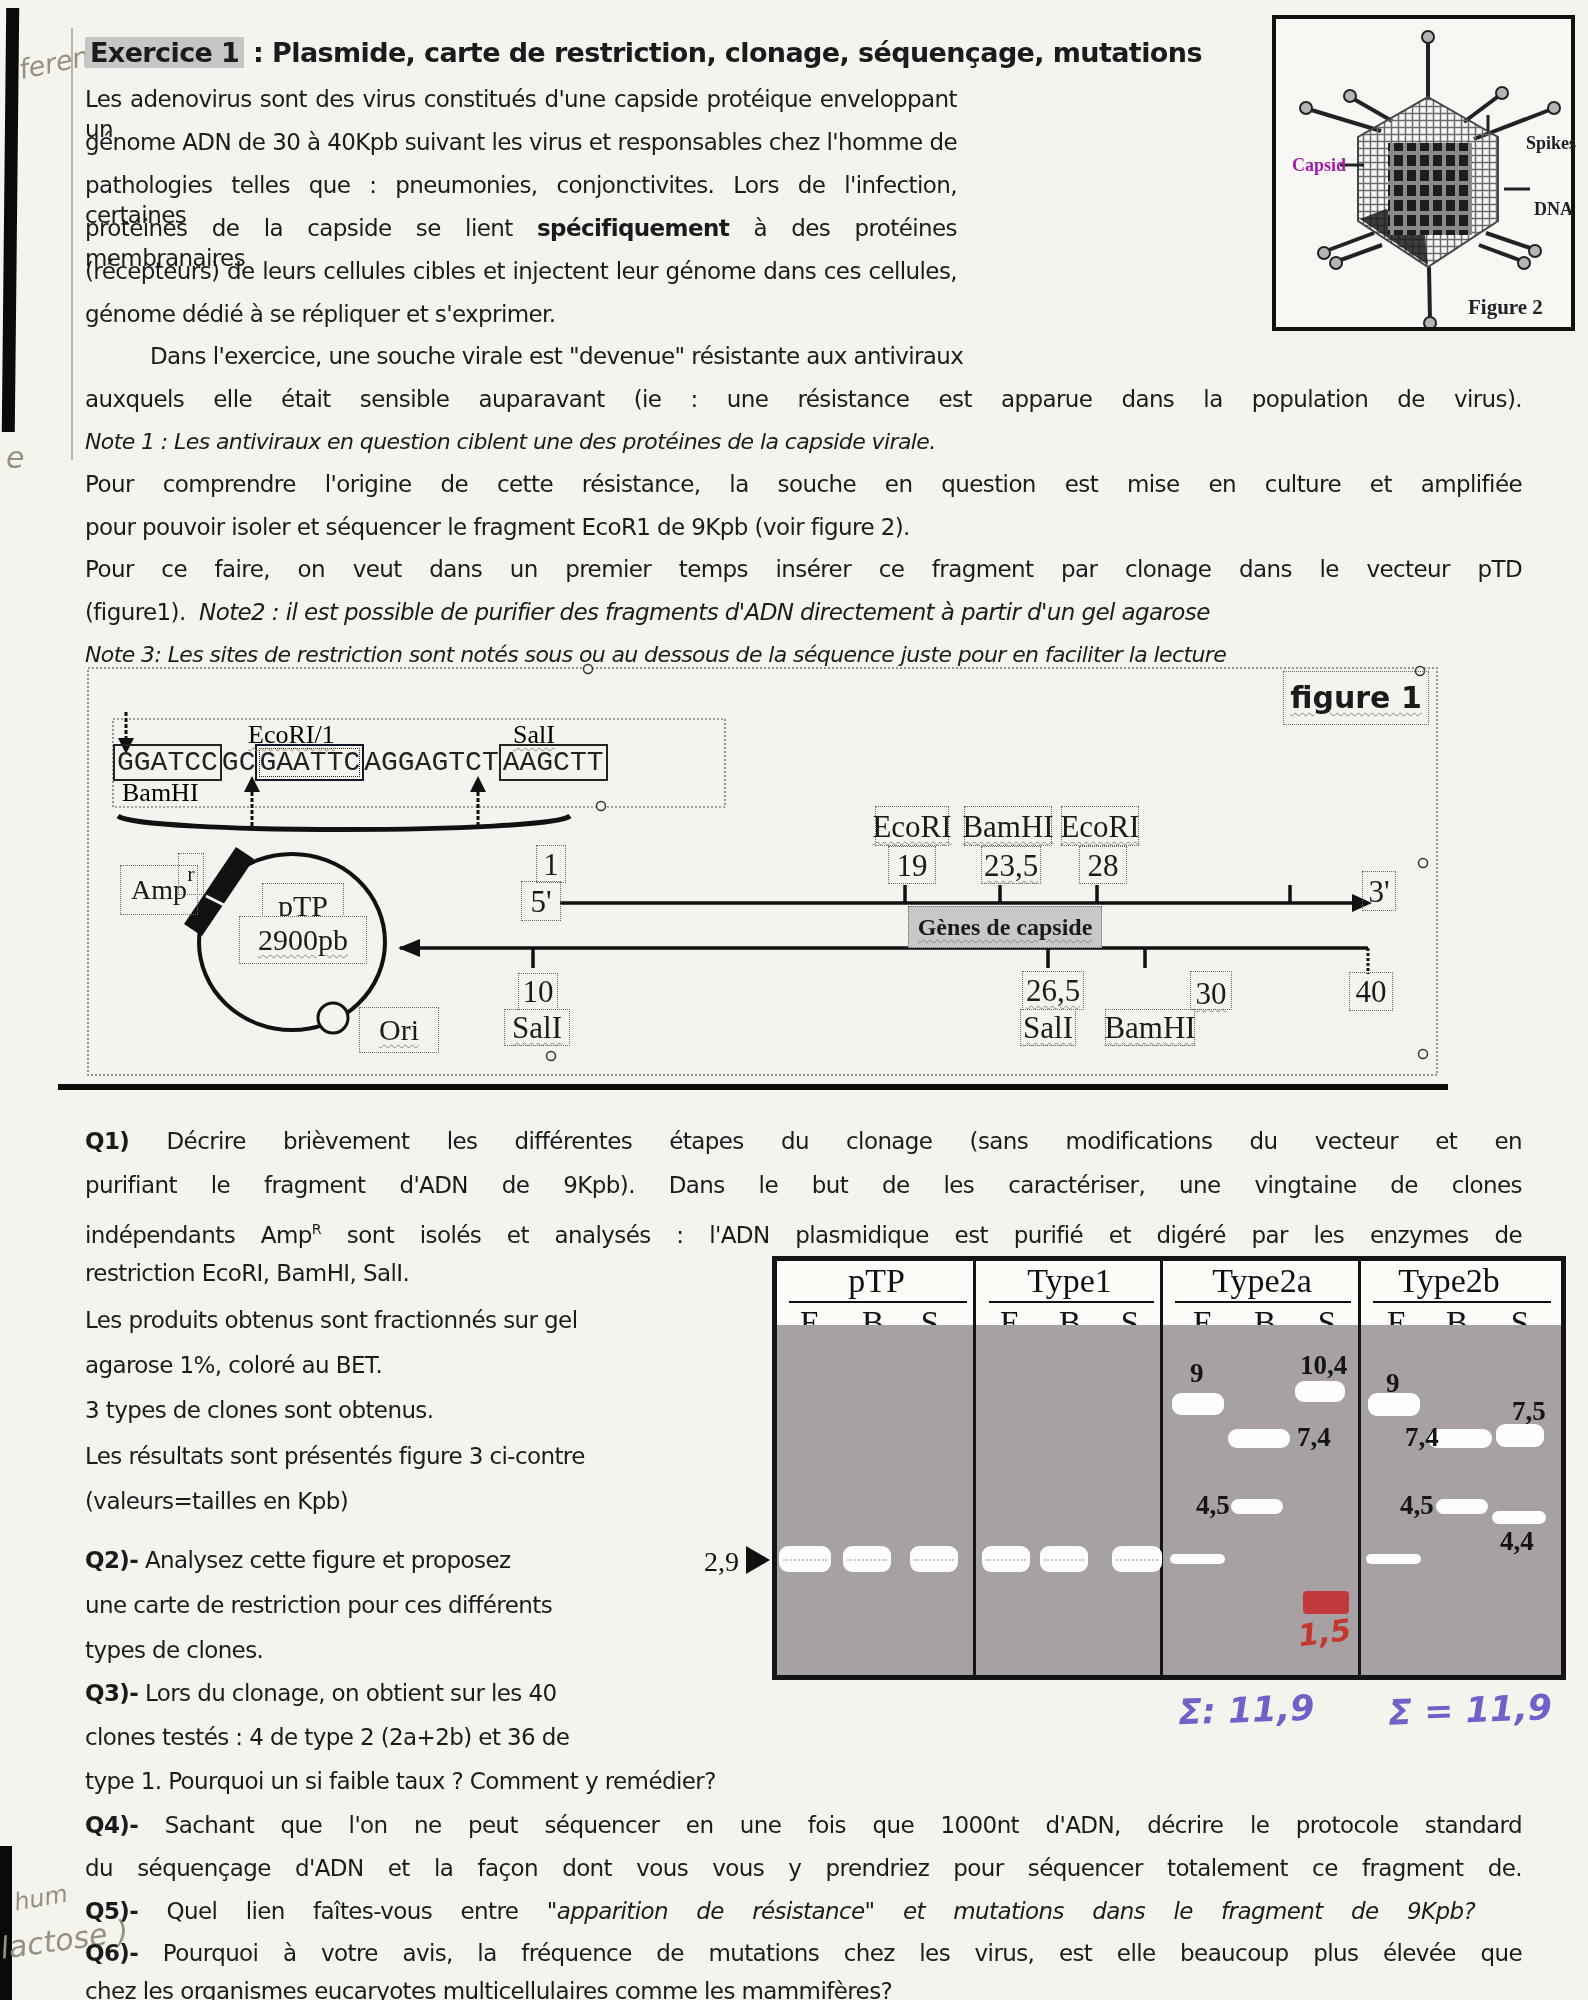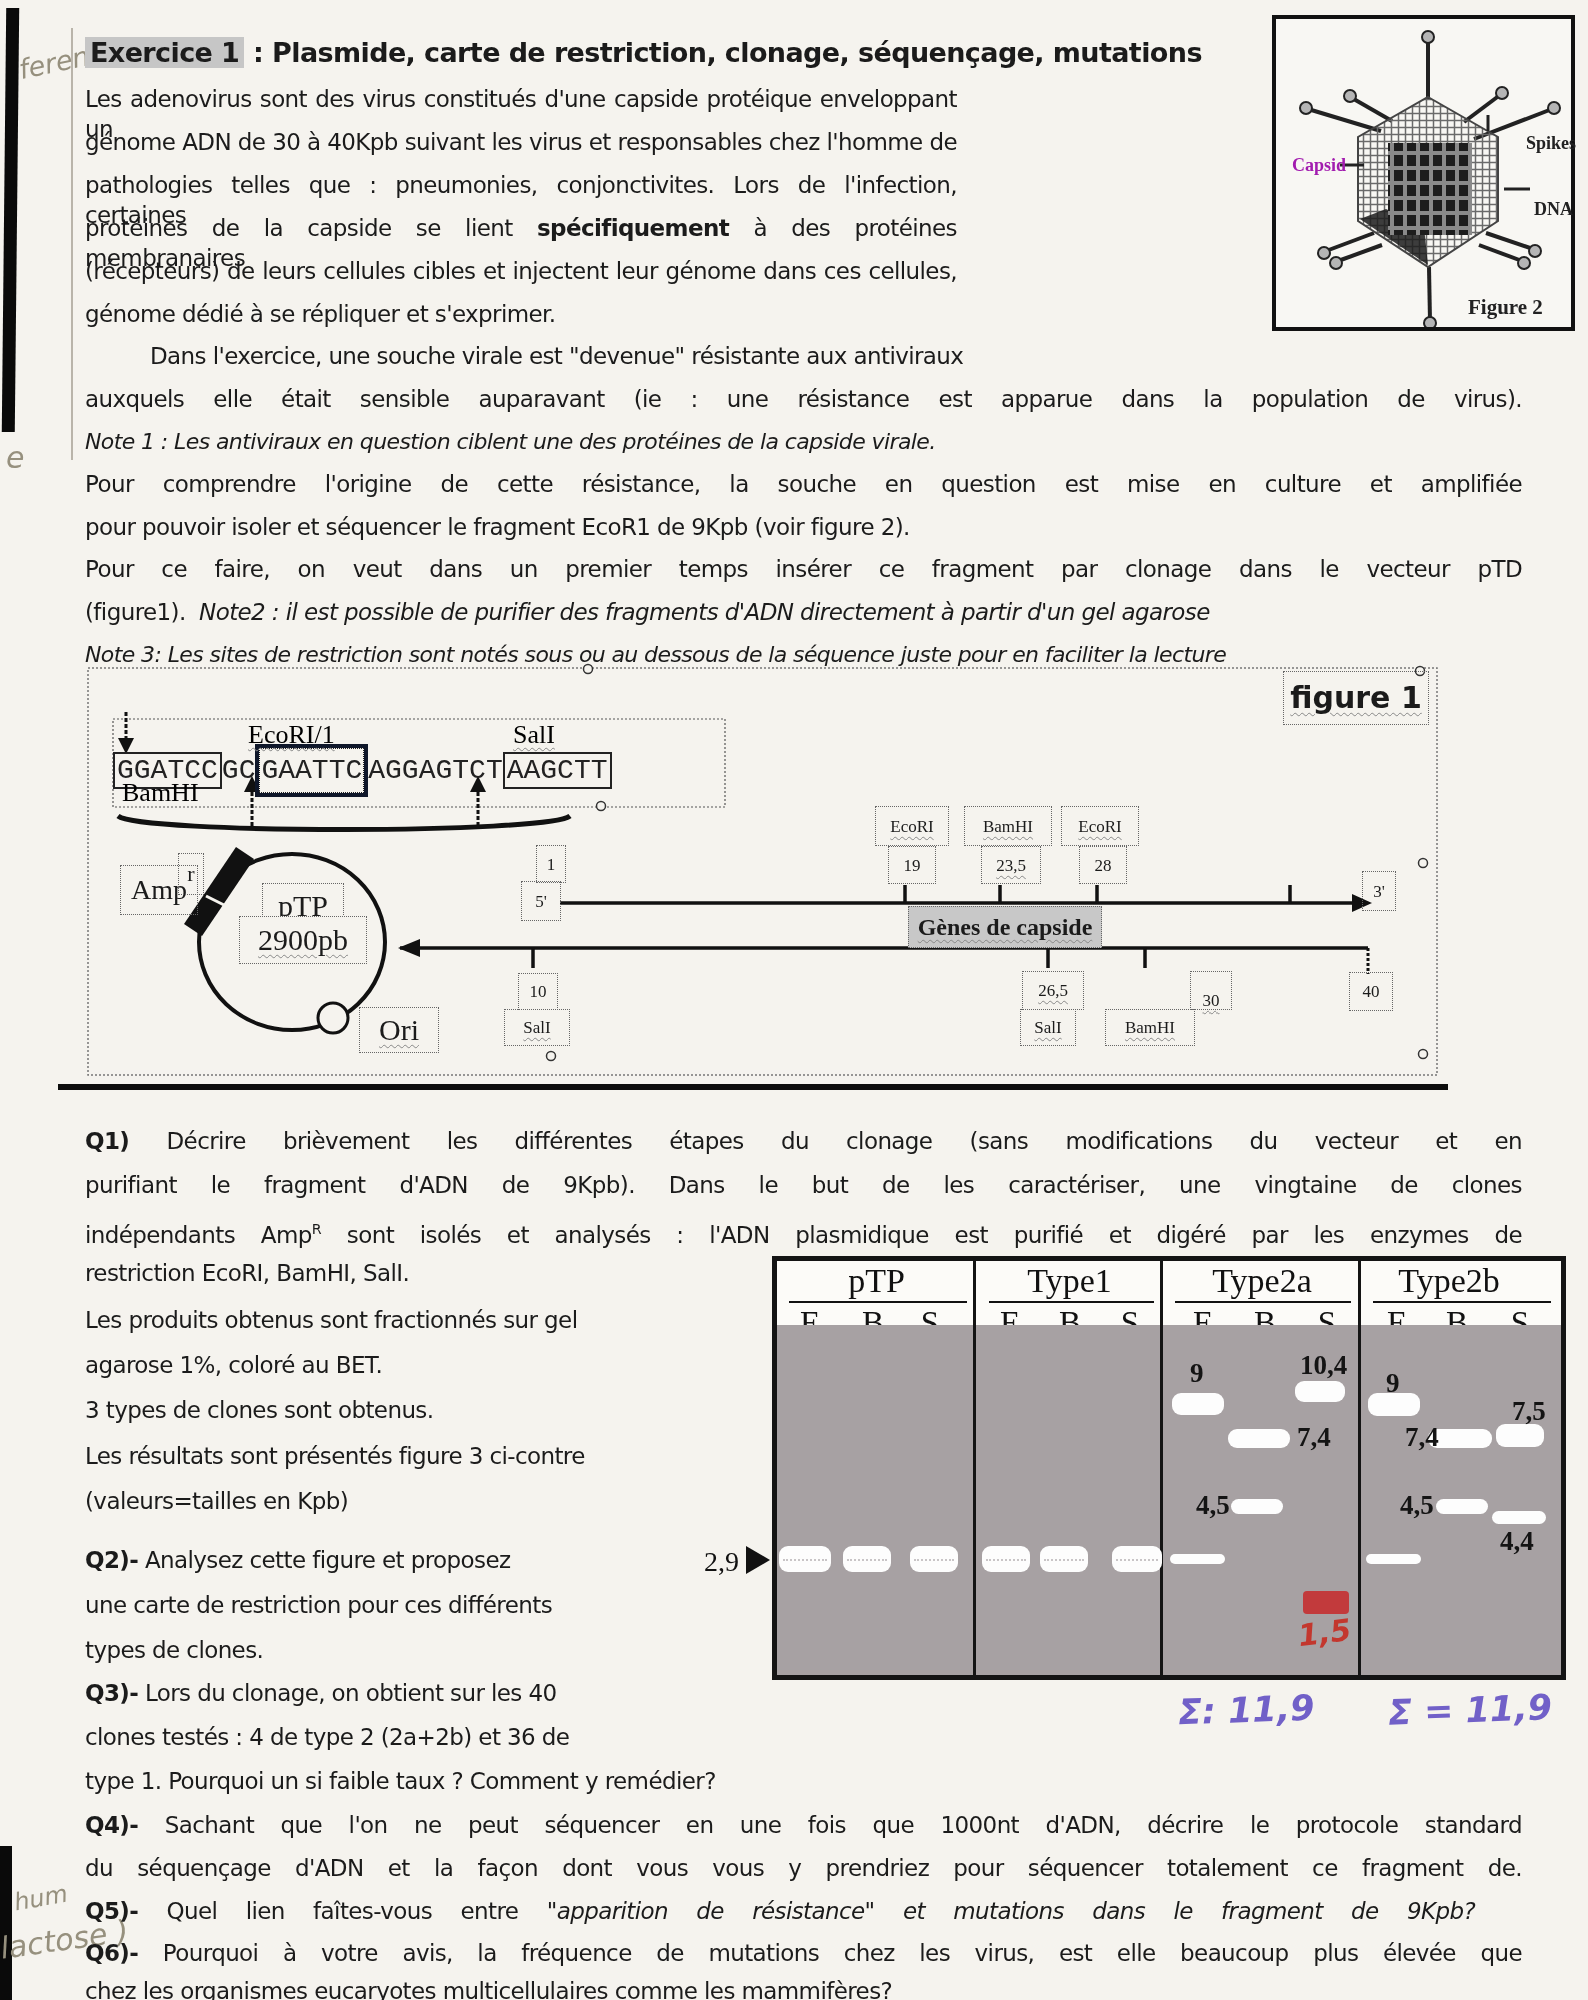--- a/index.html
+++ b/index.html
@@ -6,21 +6,21 @@
   body{width:1588px;height:2000px;position:relative;overflow:hidden;background:#f5f3ee;font-family:"DejaVu Sans",sans-serif;}
   .abs{position:absolute;}
   .t{position:absolute;font-size:23px;letter-spacing:-0.6px;line-height:30px;color:#1b1b1b;white-space:pre;}
   .just{white-space:normal;text-align:justify;text-align-last:justify;}
   .b{font-weight:bold;}
   .i{font-style:italic;}
   .sup{vertical-align:super;font-size:0.62em;}
   .hl{background:#c6c6c6;padding:0 5px;}
   .note{font-size:22px;}
   .serif{font-family:"Liberation Serif",serif;}
-  .lbox{position:absolute;font-family:"Liberation Serif",serif;border:1px dotted #666;color:#1b1b1b;display:flex;align-items:center;justify-content:center;font-size:17px;line-height:1;}
+  .lbox{position:absolute;font-family:"Liberation Serif",serif;border:1px dotted #666;color:#1b1b1b;display:flex;align-items:center;justify-content:center;font-size:31px;line-height:1;}
   .wavy span{text-decoration:underline;text-decoration-style:wavy;text-decoration-color:#888;text-decoration-thickness:1px;text-underline-offset:4px;}
   .pencil{position:absolute;color:#96907e;font-style:italic;}
   .band{position:absolute;background:#fdfdfd;border-radius:9px;}
   .band29big::after{content:"";position:absolute;left:4px;right:4px;top:50%;border-top:2px dotted #c9c5c7;}
   .glabel{position:absolute;font-family:"Liberation Serif",serif;font-weight:bold;font-size:27px;color:#141414;line-height:1;}
   .ghead{position:absolute;top:2px;height:36px;font-family:"Liberation Serif",serif;font-size:34px;color:#111;text-align:center;line-height:36px;}
   .hline{position:absolute;height:2px;background:#111;top:40px;}
   .glane{position:absolute;top:46px;font-family:"Liberation Serif",serif;font-size:33px;color:#111;line-height:1;transform:translateX(-50%);}
   .gdiv{position:absolute;top:0;bottom:0;width:3px;background:#141414;}
 </style>
@@ -136,21 +136,21 @@
       <circle cx="1423" cy="1054" r="4.5"></circle>
       <circle cx="551" cy="1056" r="4.5"></circle>
       <circle cx="601" cy="806" r="4.5"></circle>
     </g>
     <rect x="58" y="1084" width="1390" height="6" fill="#0d0d0d"></rect>
   </svg>
 
   <div class="abs" style="left:113px;top:744px;font-family:'Liberation Mono',monospace;font-size:28px;color:#222;white-space:nowrap;display:flex;align-items:center;">
     <span style="border:2px solid #222;padding:1px 2px;">GGATCC</span>
       <span>GC</span>
-      <span style="border:4px solid #0f172a;outline:1px dotted #222;outline-offset:-5px;padding:7px 2px;">GAATTC</span>
+      <span style="border:2px solid #0f172a;outline:1px dotted #222;outline-offset:-5px;padding:1px 2px;">GAATTC</span>
       <span>AGGAGTCT</span>
       <span style="border:2px solid #222;padding:1px 2px;">AAGCTT</span>
   </div>
   <div class="abs serif wavy" style="left:248px;top:720px;font-size:26px;"><span>EcoRI/1</span></div>
   <div class="abs serif wavy" style="left:513px;top:720px;font-size:26px;"><span>SalI</span></div>
   <div class="abs serif" style="left:122px;top:778px;font-size:26px;">BamHI</div>
 
   <div class="lbox wavy" style="left:875px;top:806px;width:72px;height:38px;">
       <span>EcoRI</span>
     </div>

